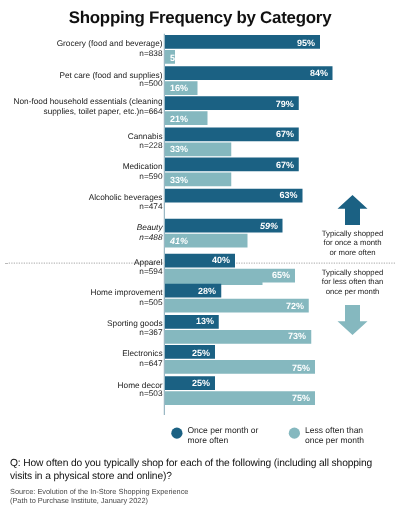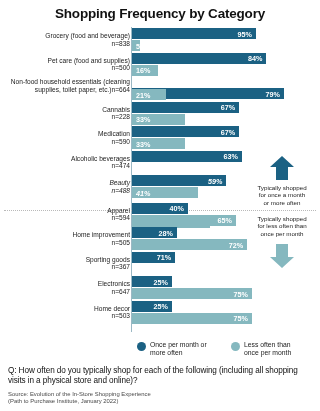--- a/index.html
+++ b/index.html
@@ -186,21 +186,21 @@
           </div>
           <div class="bar light" style="top: 12px; width: 25.6px;">
             <span class="bar-val">16%</span>
           </div>
         </div>
         <div class="row-group" style="top: 50px; height: 24px;">
           <div class="cat-label" style="top: 1px;">
             <div>Non-food household essentials (cleaning</div>
             <div>supplies, toilet paper, etc.)<span class="n">n=664</span></div>
           </div>
-          <div class="bar dark" style="top: 11px; width: 152px;">
+          <div class="bar dark" style="top: 0px; width: 107px;">
             <span class="bar-val">79%</span>
           </div>
           <div class="bar light" style="top: 12px; width: 33.6px;">
             <span class="bar-val">21%</span>
           </div>
         </div>
         <div class="row-group" style="top: 74.5px; height: 24px;">
           <div class="cat-label" style="top: 4px;">
             <div>Cannabis</div>
             <div>n=228</div>
@@ -271,21 +271,24 @@
           <div class="bar light" style="top: 12px; width: 115.2px;">
             <span class="bar-val" style="left: auto; right: 4px;">72%</span>
           </div>
         </div>
         <div class="row-group" style="top: 224.5px; height: 24px;">
           <div class="cat-label" style="top: 4px;">
             <div>Sporting goods</div>
             <div>n=367</div>
           </div>
           <div class="bar dark" style="top: 0px; width: 43.2px;">
-            <span class="bar-val">71%</span>
+            <span class="bar-val">13%</span>
+          </div>
+          <div class="bar light" style="top: 12px; width: 116.8px;">
+            <span class="bar-val" style="left: auto; right: 4px;">73%</span>
           </div>
         </div>
         <div class="row-group" style="top: 249px; height: 24px;">
           <div class="cat-label" style="top: 4px;">
             <div>Electronics</div>
             <div>n=647</div>
           </div>
           <div class="bar dark" style="top: 0px; width: 40px;">
             <span class="bar-val">25%</span>
           </div>

